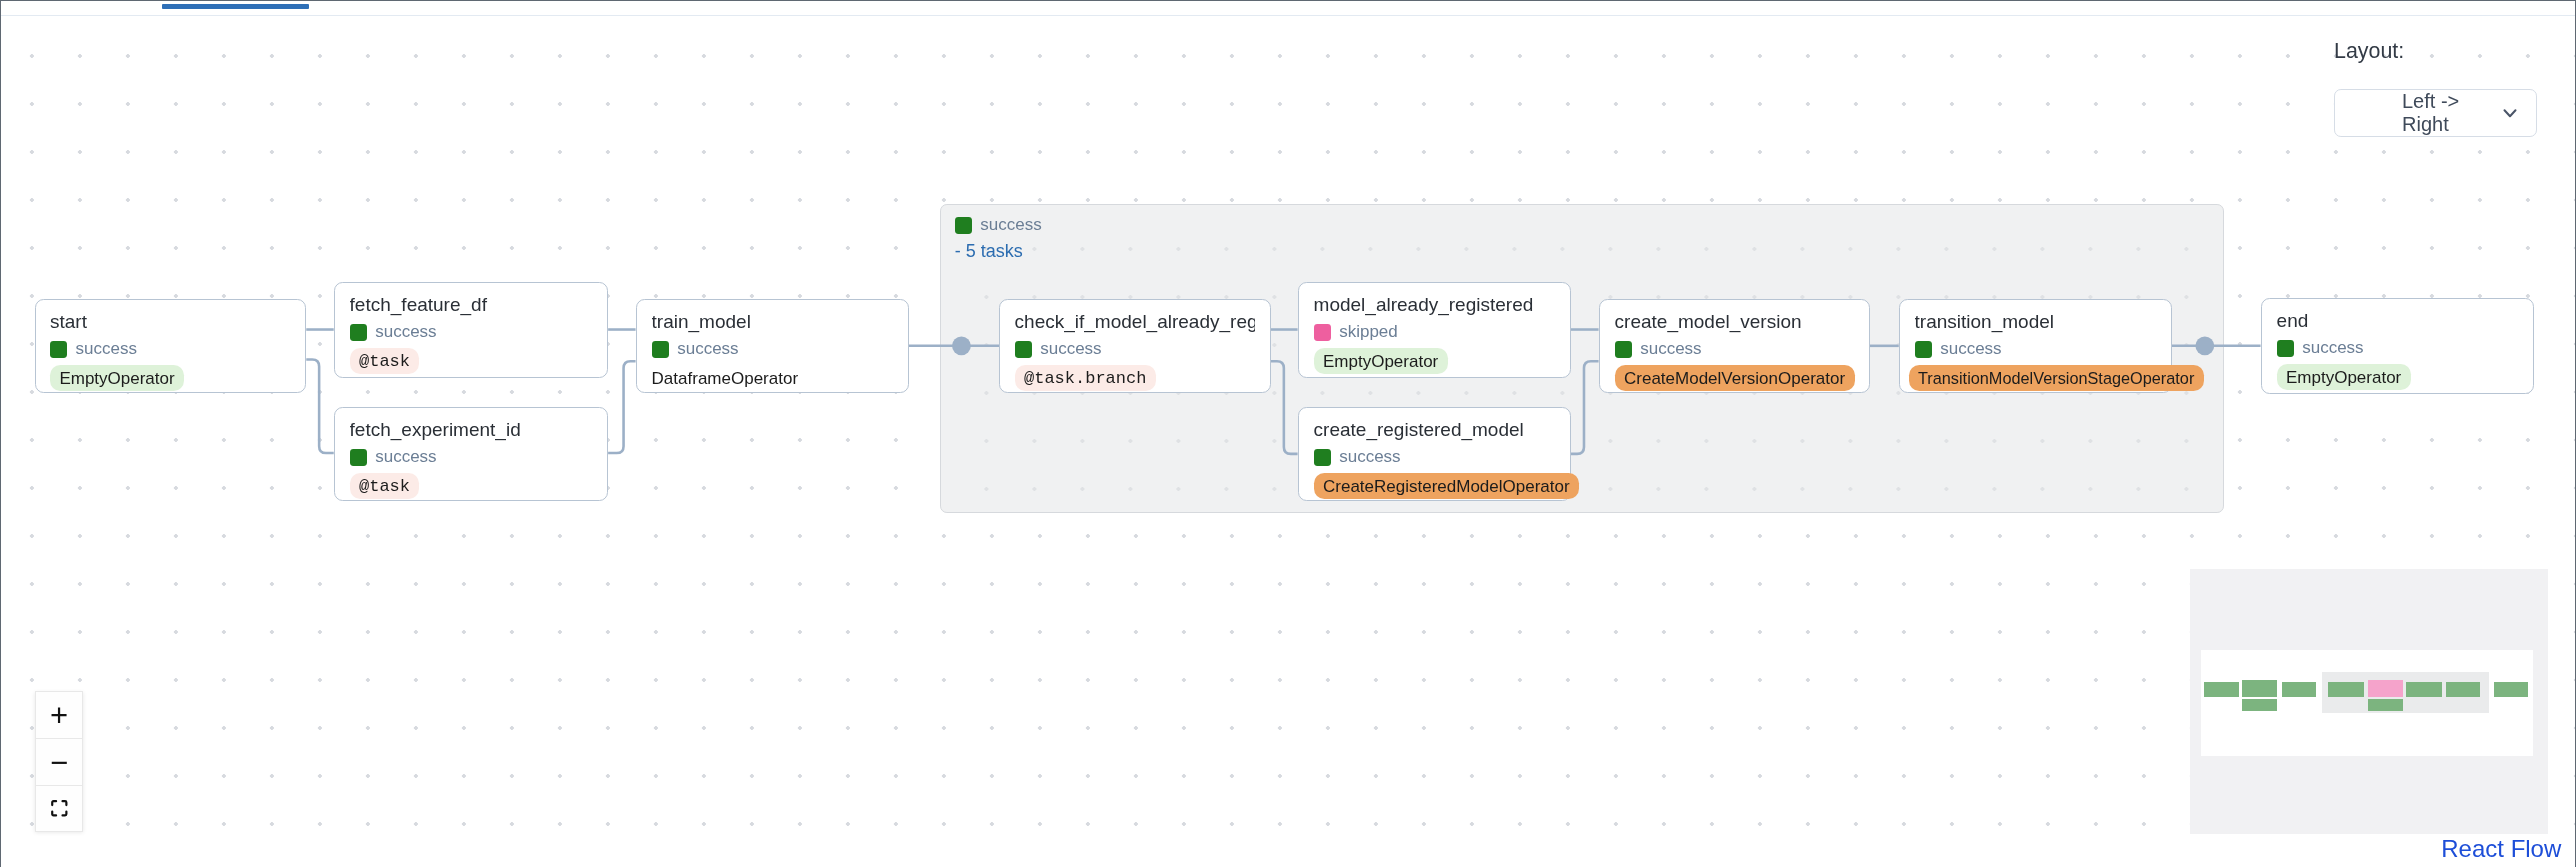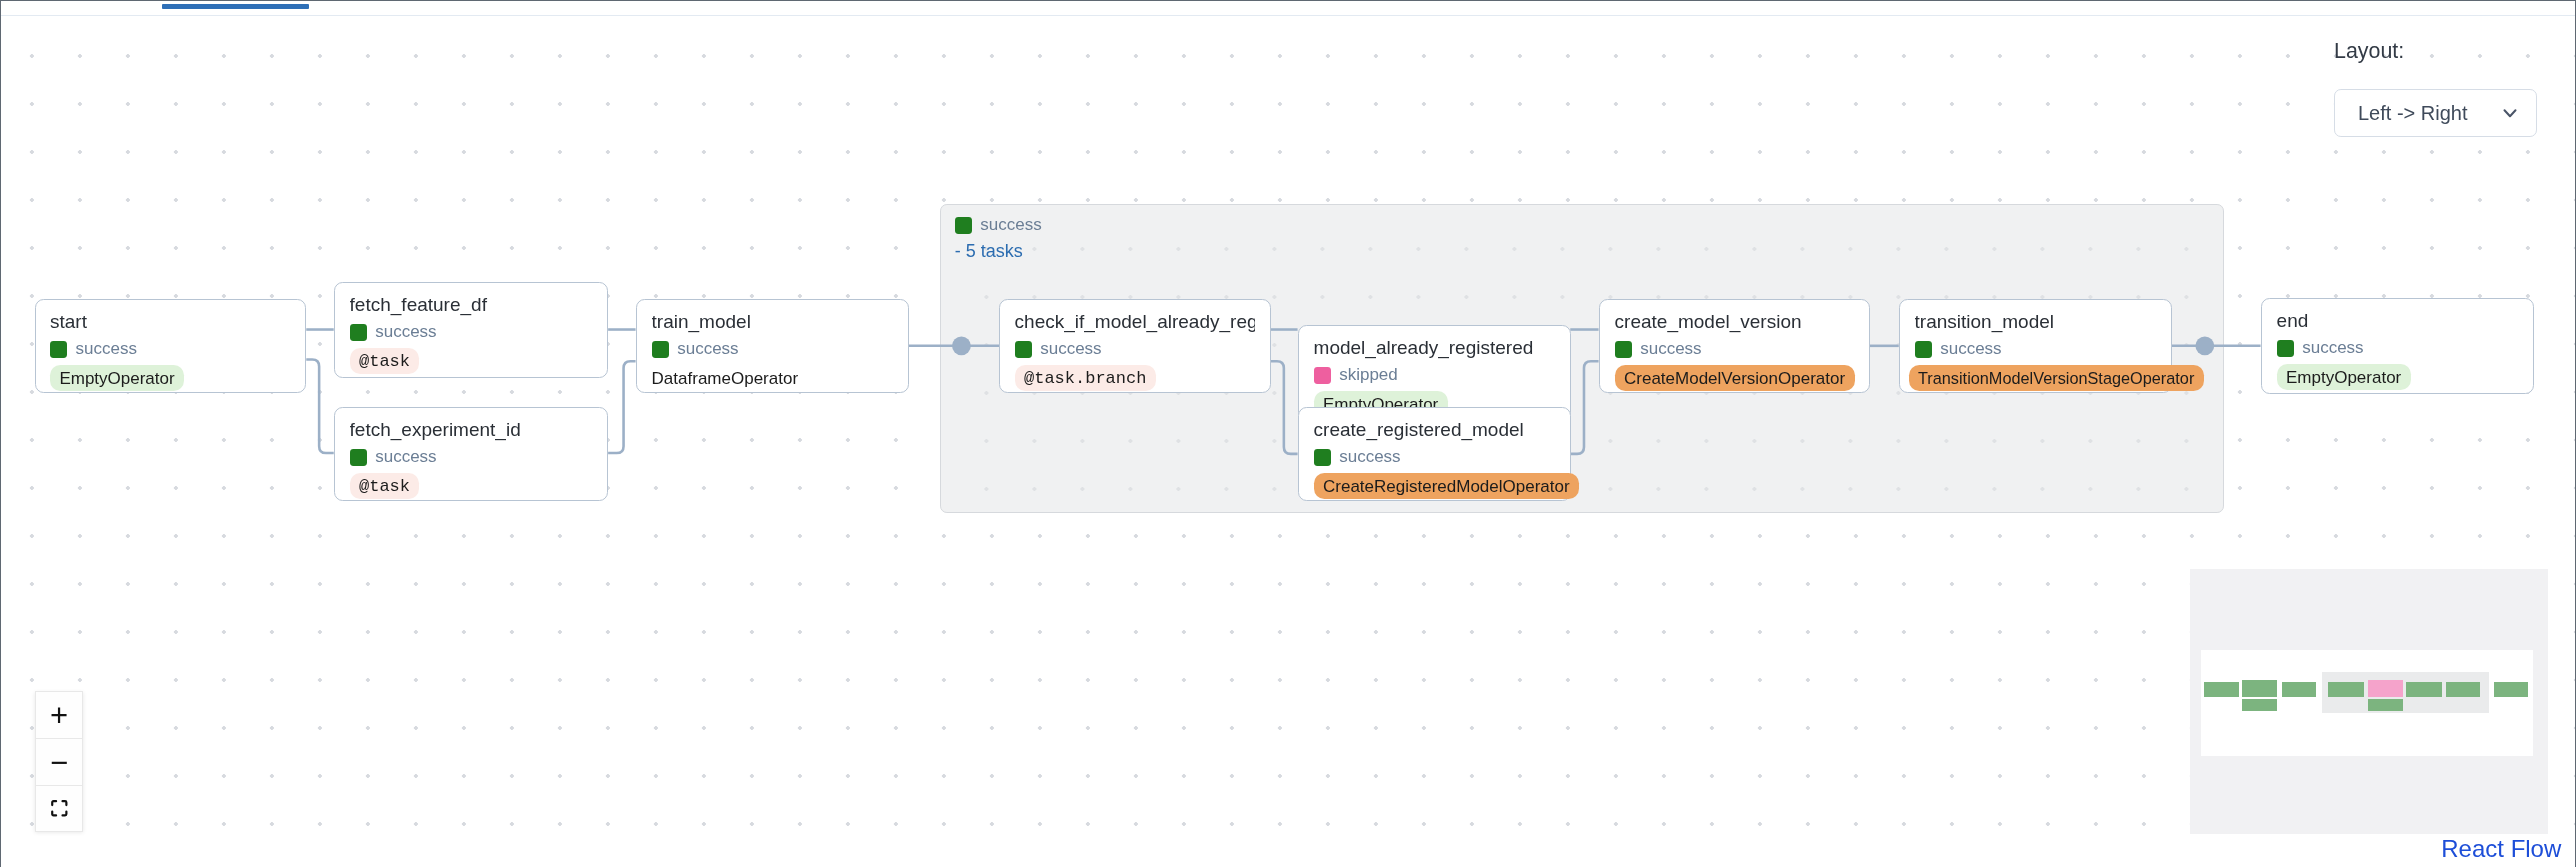--- a/index.html
+++ b/index.html
@@ -58,21 +58,21 @@
   }
   .pill-green  { background: #def2d9; }
   .pill-pink   { background: #fcebe7; font-family: Liberation Mono, monospace; }
   .pill-orange { background: #eea35f; }
   .pill-none   { padding-left: 0; }
   
   .layout-panel { position: absolute; left: 2333px; top: 38px; z-index: 5; }
   .layout-label { font-size: 21.4px; font-weight: 500; color: #333b46; margin-bottom: 25px; }
   .layout-select {
     width: 203px; height: 48px; background: #fff; border: 1.7px solid #d6dde6;
-    border-radius: 6.9px; display: flex; align-items: center; cursor: pointer;
+    border-radius: 6.9px; display: flex; align-items: center; cursor: pointer; padding-left: 44px;
   }
   .layout-select-value { font-size: 20px; color: #3f4a5a; padding-left: 23px; flex: 1; }
   .layout-select .chev { margin-right: 15.4px; display: flex; }
   
   .controls {
     position: absolute; left: 34px; top: 690px; width: 48px; z-index: 5;
     box-shadow: 0 0.9px 4.3px rgba(0,0,0,0.10);
   }
   .ctrl-btn {
     width: 48px; height: 47px; background: #fefefe; border: 0.9px solid #e8e8e8;
@@ -172,21 +172,21 @@
 
   <div class="node" style="left:998px;top:298px;width:272px;height:94px;">
     <div class="node-title">check_if_model_already_regis...</div>
     <div class="status-row">
       <span class="sq sq-success"></span>
       <span class="status-label">success</span>
     </div>
     <span class="pill pill-pink">@task.branch</span>
   </div>
 
-  <div class="node" style="left:1297px;top:281px;width:273px;height:96px;margin-top:43px;">
+  <div class="node" style="left:1297px;top:281px;width:273px;height:96px;">
     <div class="node-title">model_already_registered</div>
     <div class="status-row">
       <span class="sq sq-skipped"></span>
       <span class="status-label">skipped</span>
     </div>
     <span class="pill pill-green">EmptyOperator</span>
   </div>
 
   <div class="node" style="left:1297px;top:406px;width:273px;height:94px;">
     <div class="node-title">create_registered_model</div>

